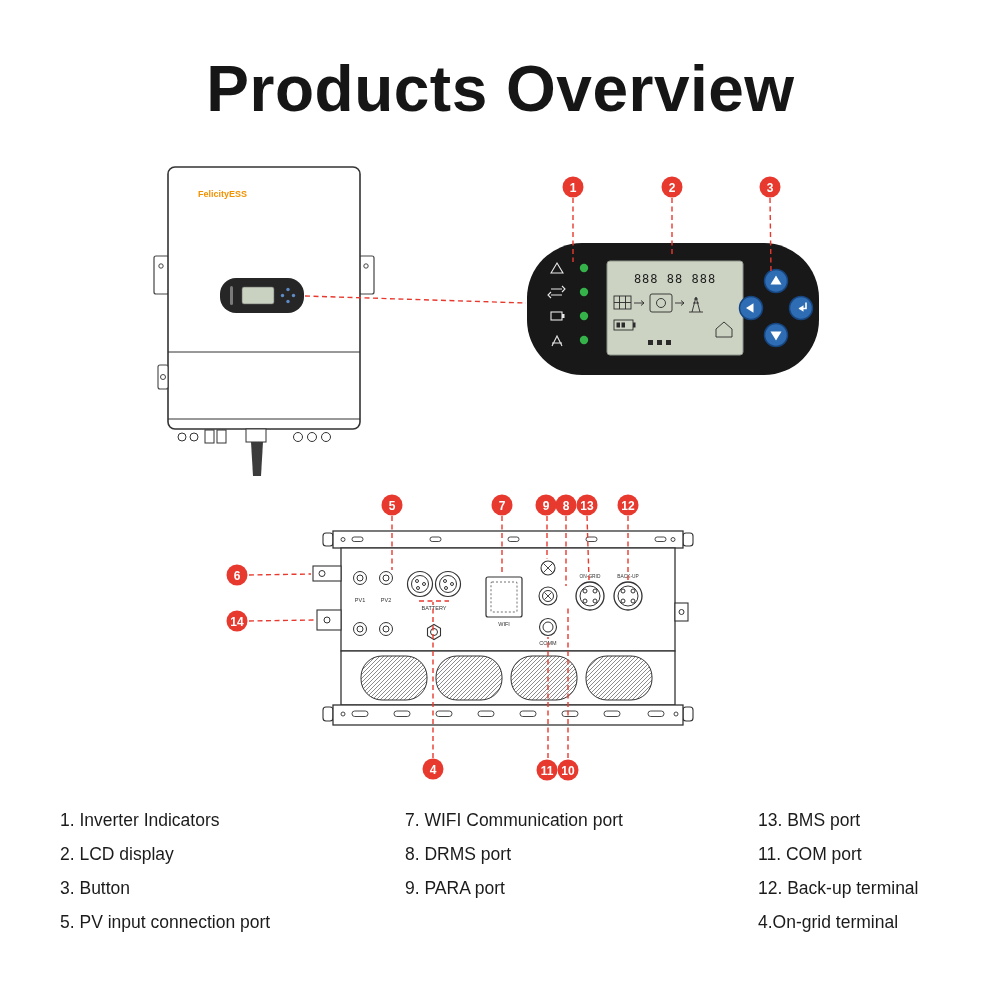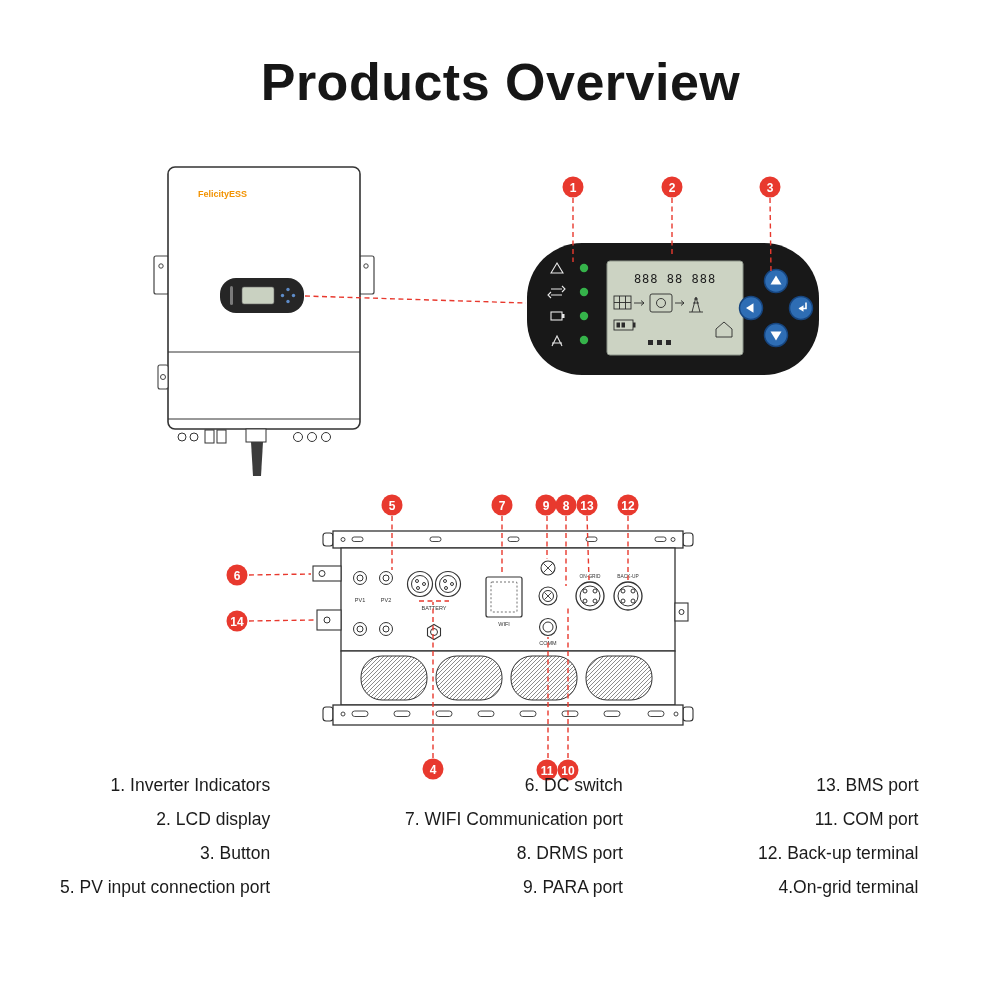--- a/index.html
+++ b/index.html
@@ -2,31 +2,31 @@
 <html><head>
 <meta charset="utf-8">
 <style>
   html,body{margin:0;padding:0;background:#ffffff;}
   .canvas{
     position:relative;width:1001px;height:1001px;background:#fff;overflow:hidden;
     font-family:"Liberation Sans",sans-serif;color:#1b1b1b;
   }
   .title{
     position:absolute;top:52px;left:0;width:100%;margin:0;text-align:center;
-    font-size:52px;font-weight:800;letter-spacing:.5px;color:#161616;
+    font-size:64px;font-weight:800;letter-spacing:.5px;color:#161616;
     font-family:"Liberation Sans",sans-serif;
   }
   .diagram{position:absolute;left:0;top:0;}
   .callout{
     position:absolute;width:21px;height:21px;border-radius:50%;
     background:#e8392e;color:#fff;font-size:12px;font-weight:700;
     display:flex;align-items:center;justify-content:center;
     transform:translate(-50%,-50%);line-height:1;
   }
-  .legend{position:absolute;top:775px;font-size:17.5px;color:#1b1b1b;text-align:right;}
+  .legend{position:absolute;top:810px;font-size:17.5px;color:#1b1b1b;}
   .legend-item{margin-bottom:13.5px;white-space:nowrap;line-height:20.5px;}
   .legend-col1{left:60px;}
   .legend-col2{left:405px;}
   .legend-col3{left:758px;}
 </style>
 </head>
 <body>
 
 <div class="canvas">
 
@@ -272,21 +272,20 @@
   <div class="callout" style="left:587px;top:505px">13</div>
   <div class="callout" style="left:237px;top:621px">14</div>
 
   <div class="legend legend-col1">
     <div class="legend-item">1. Inverter Indicators</div>
     <div class="legend-item">2. LCD display</div>
     <div class="legend-item">3. Button</div>
     <div class="legend-item">5. PV input connection port</div>
   </div>
   <div class="legend legend-col2">
-    <div class="legend-item">6. DC switch</div>
     <div class="legend-item">7. WIFI Communication port</div>
     <div class="legend-item">8. DRMS port</div>
     <div class="legend-item">9. PARA port</div>
   </div>
   <div class="legend legend-col3">
     <div class="legend-item">13. BMS port</div>
     <div class="legend-item">11. COM port</div>
     <div class="legend-item">12. Back-up terminal</div>
     <div class="legend-item">4.On-grid terminal</div>
   </div>

